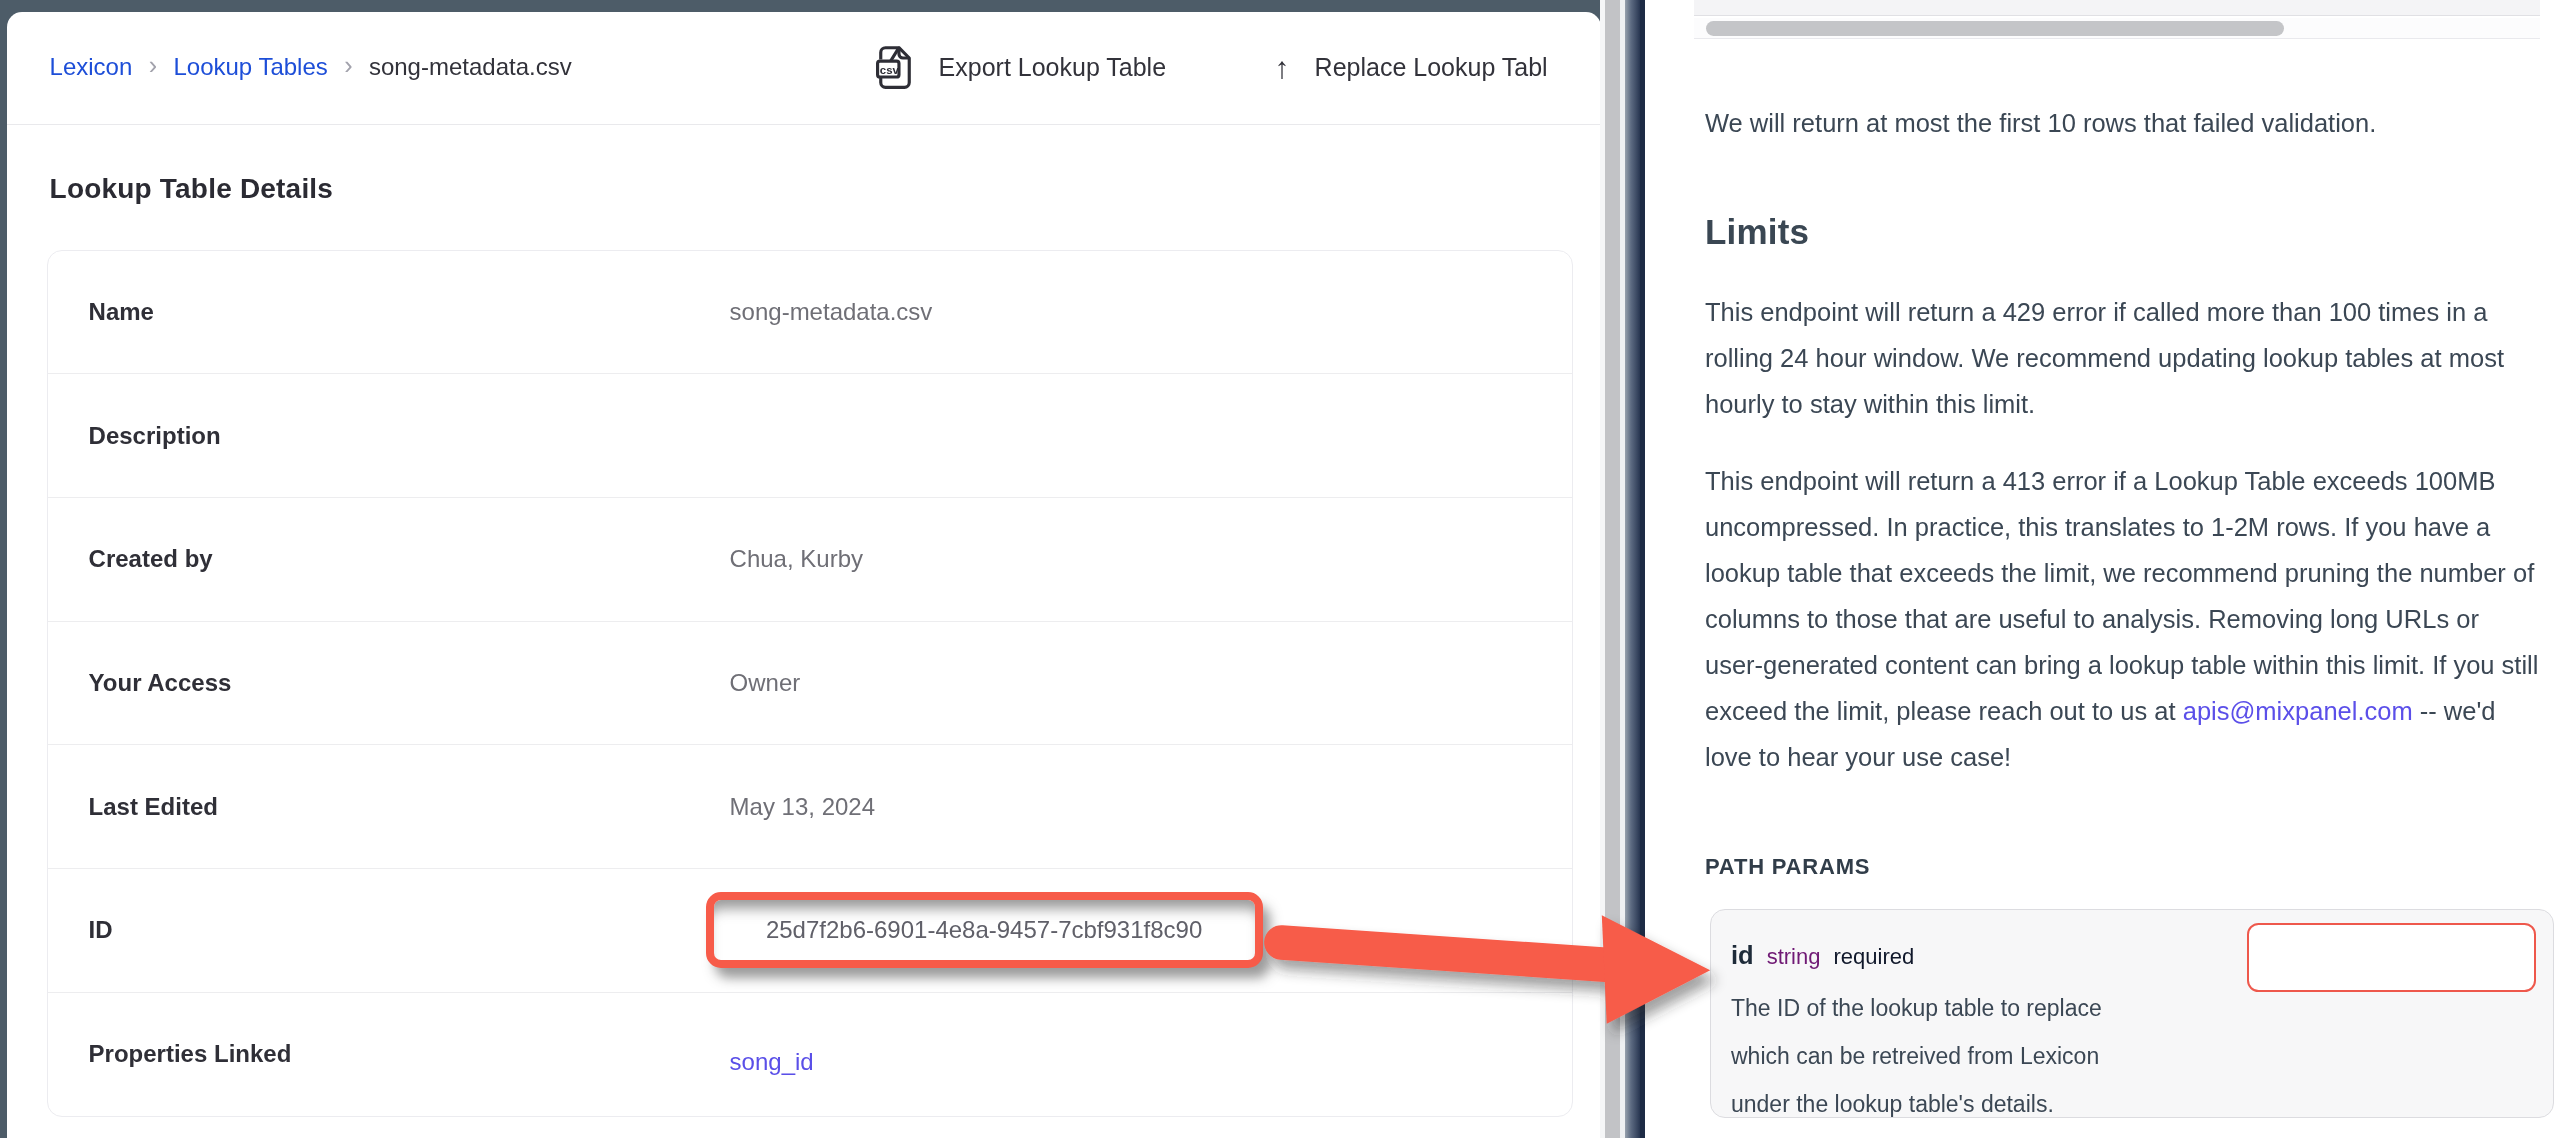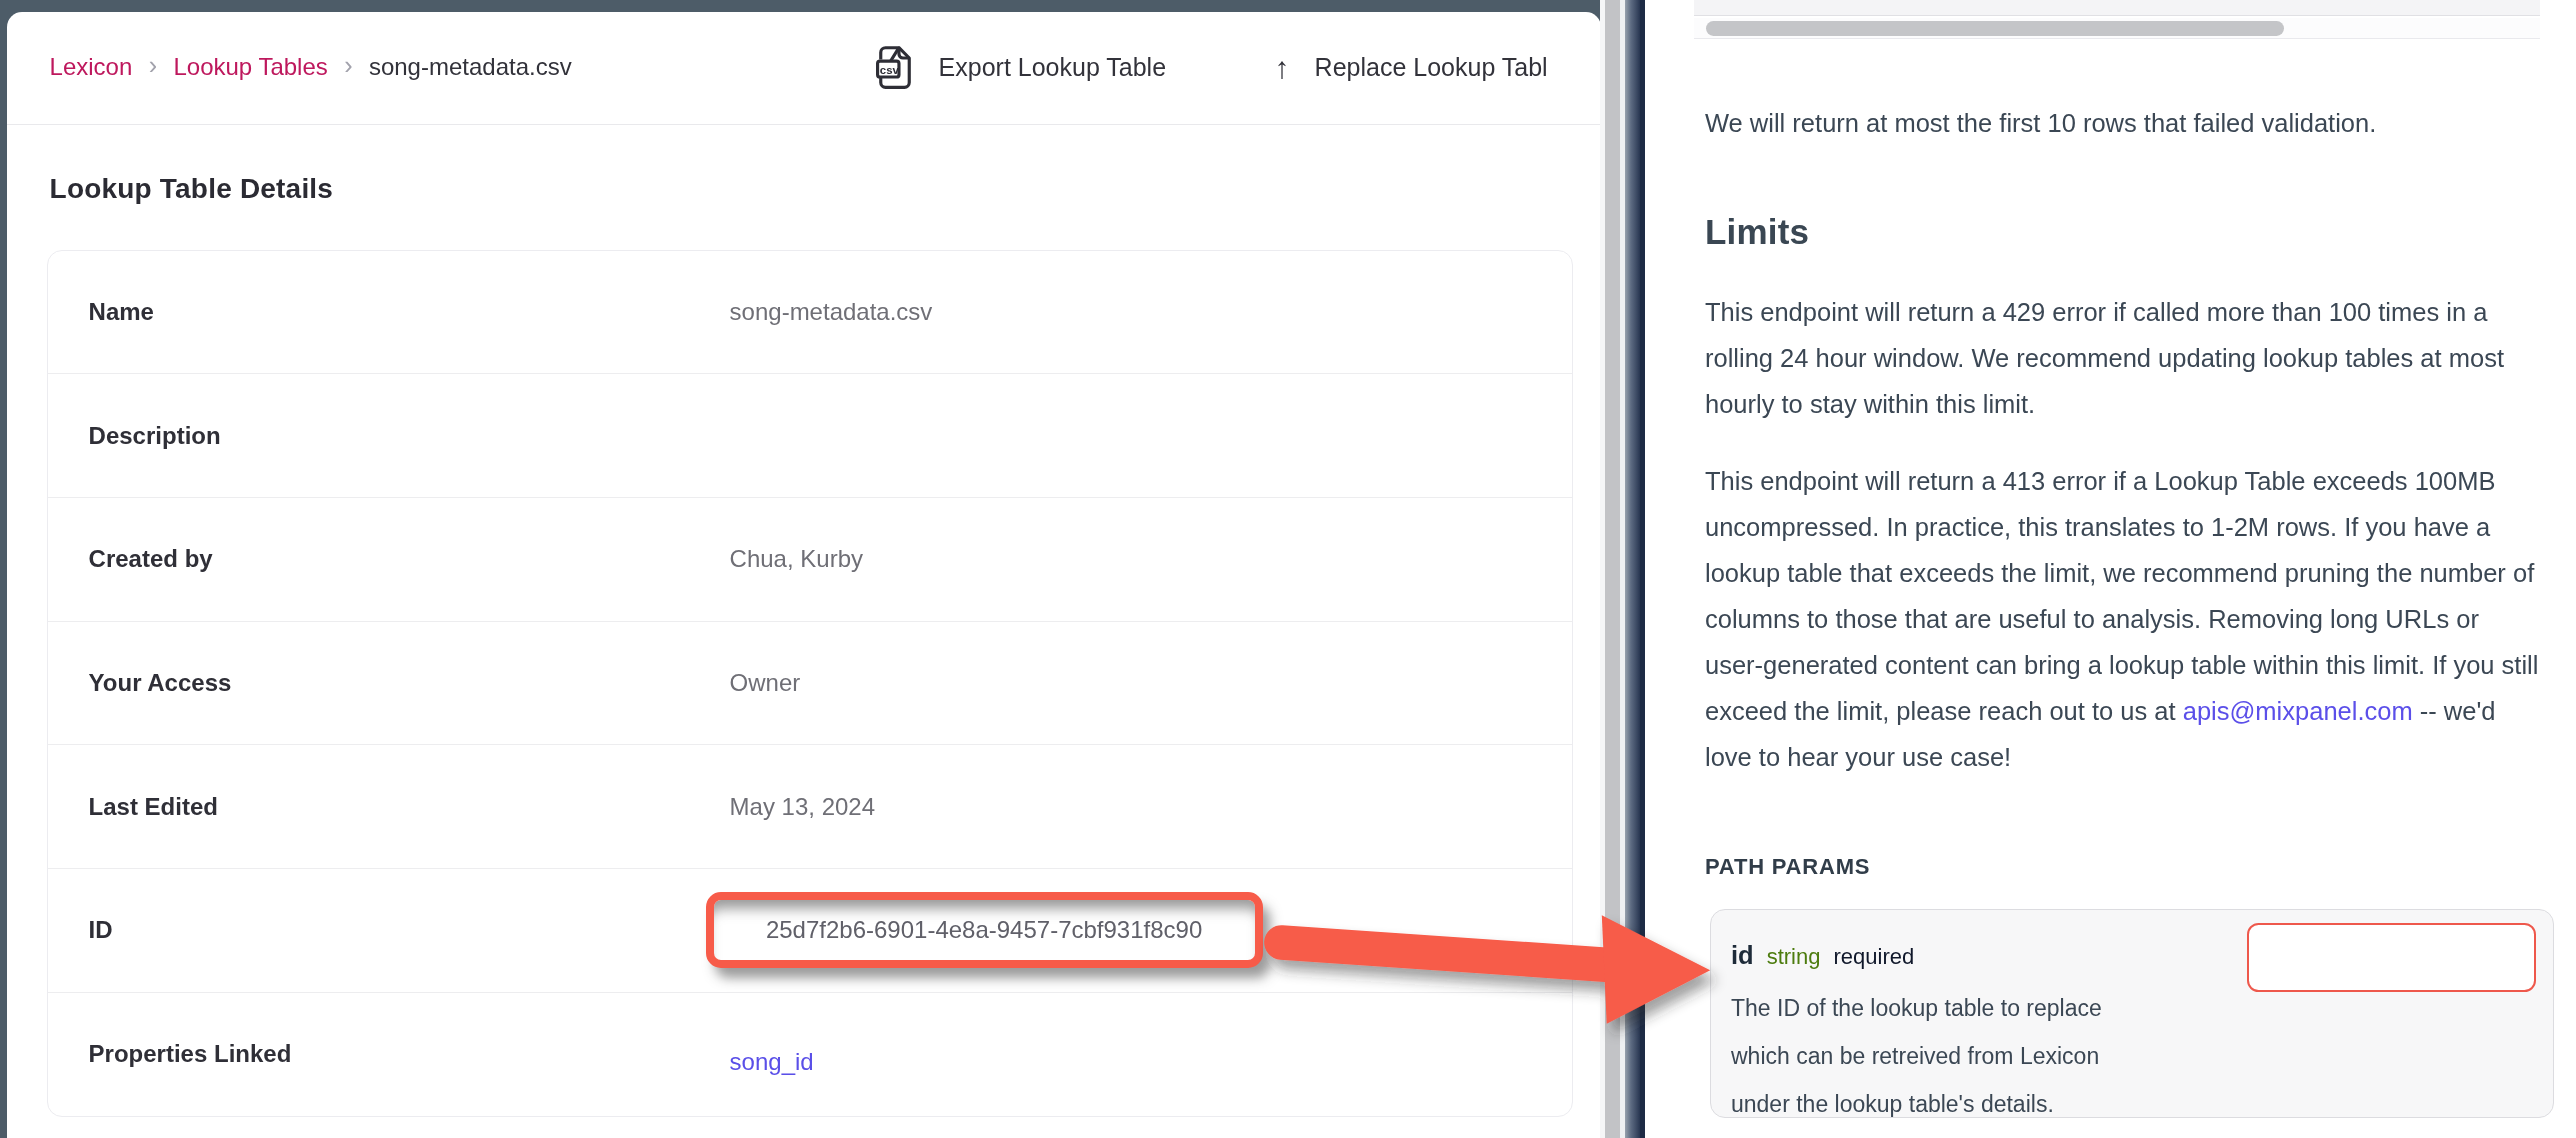--- a/index.html
+++ b/index.html
@@ -13,21 +13,21 @@
 
   
   .left-window {
     position:absolute; left:6.6px; top:11.5px; width:1594px; height:1127px;
     background:#ffffff; border-radius:15px 15px 0 0; overflow:hidden;
   }
   .breadcrumb {
     position:absolute; left:43px; top:39px; height:33px;
     display:flex; align-items:center; gap:16.4px; font-size:24px;
   }
-  .breadcrumb .crumb-link { color:#be185d; text-decoration:none; cursor:pointer; }
+  .breadcrumb .crumb-link { color:#1d4ed8; text-decoration:none; cursor:pointer; }
   .breadcrumb .crumb-sep  { color:#a2a2ac; font-size:25px; transform:translateY(-1.6px); }
   .breadcrumb .crumb-current { color:#32323a; }
 
   .toolbar-btn {
     position:absolute; top:33px; height:46px; display:flex; align-items:center;
     gap:25px; font-size:25px; font-weight:500; color:#32323a; cursor:pointer;
     background:none; border:none; white-space:nowrap;
     font-family:"Liberation Sans","DejaVu Sans",sans-serif;
     text-align:center;
   }
@@ -114,21 +114,21 @@
   }
   .param-card {
     position:absolute; left:65px; top:909px; width:844px; height:209px;
     background:#f7f7f8; border:1.6px solid #dcdce0; border-radius:15px;
   }
   .param-head {
     position:absolute; left:20px; top:31px;
     display:flex; align-items:baseline; gap:13px;
   }
   .param-name     { font-size:25.5px; font-weight:700; color:#1e2b39; }
-  .param-type     { font-size:22px; color:#4d7c0f; }
+  .param-type     { font-size:22px; color:#701a75; }
   .param-required { font-size:22px; color:#0f172a; }
   .param-input {
     position:absolute; left:536px; top:13px; width:289px; height:69px;
     background:#ffffff; border:2.5px solid #ee584c; border-radius:11.5px;
     outline:none; font-size:24px; padding:0 15px; color:#3b4754;
     font-family:"Liberation Sans","DejaVu Sans",sans-serif;
   }
   .param-desc { position:absolute; left:20px; top:74px; }
   .desc-line { font-size:23px; line-height:48px; color:#3b4754; }
 

